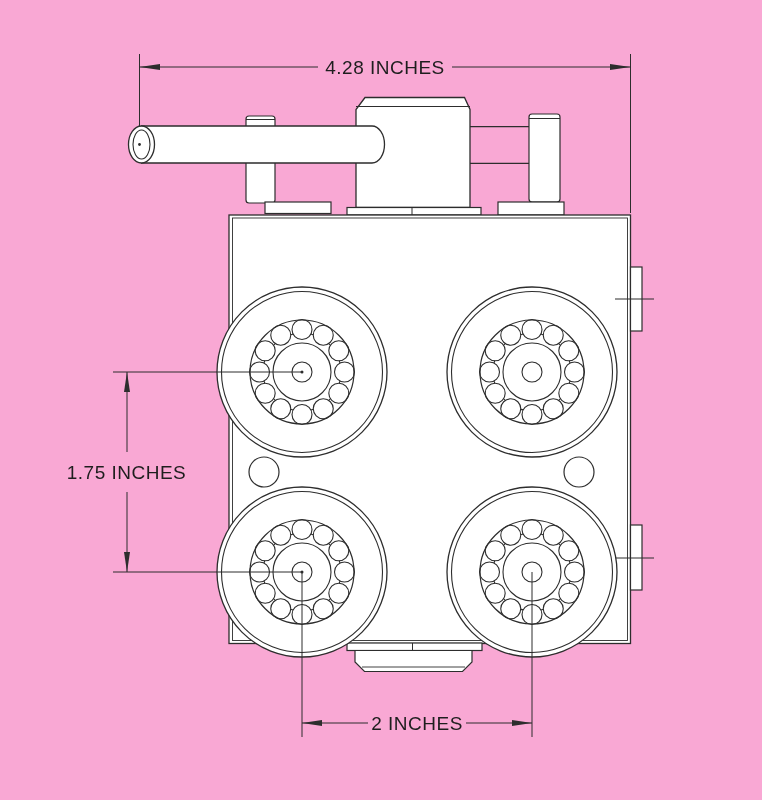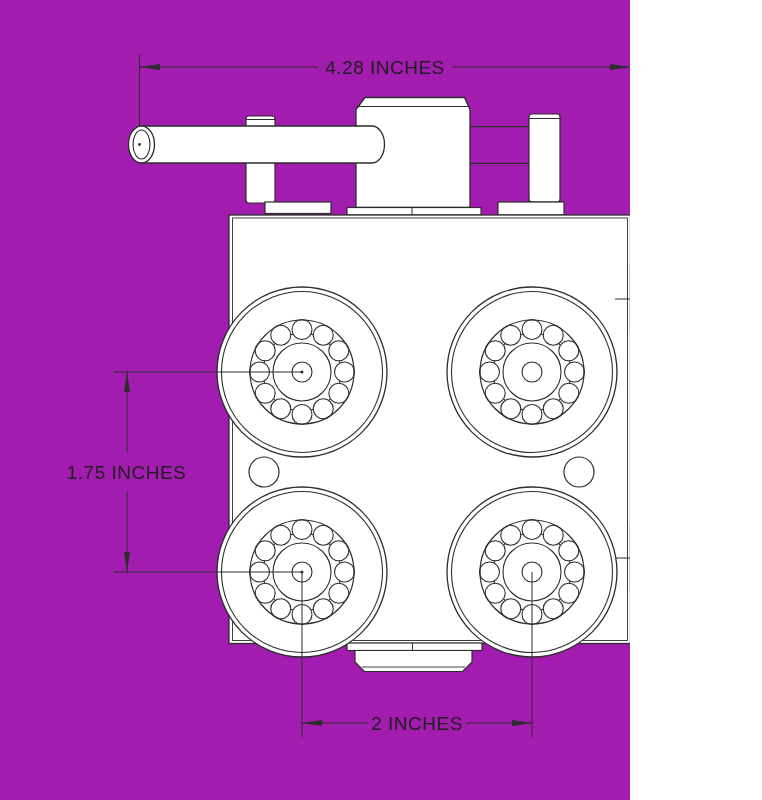--- a/index.html
+++ b/index.html
@@ -1,19 +1,19 @@
 <!DOCTYPE html>
 <html><head>
 <meta charset="utf-8">
 <style>
   html,body{margin:0;padding:0;background:#ffffff;}
   .stage{
     position:relative;
-    width:630px;height:800px;
-    background:#a21caf;
+    width:762px;height:800px;
+    background:#f9a8d4;
     font-family:"Liberation Sans", sans-serif;
     overflow:hidden;
   }
   svg{display:block;}
   .dim-text{
     font-family:"Liberation Sans", sans-serif;
     font-size:19px;
     fill:#1e1e1e;
     letter-spacing:0.5px;
   }

